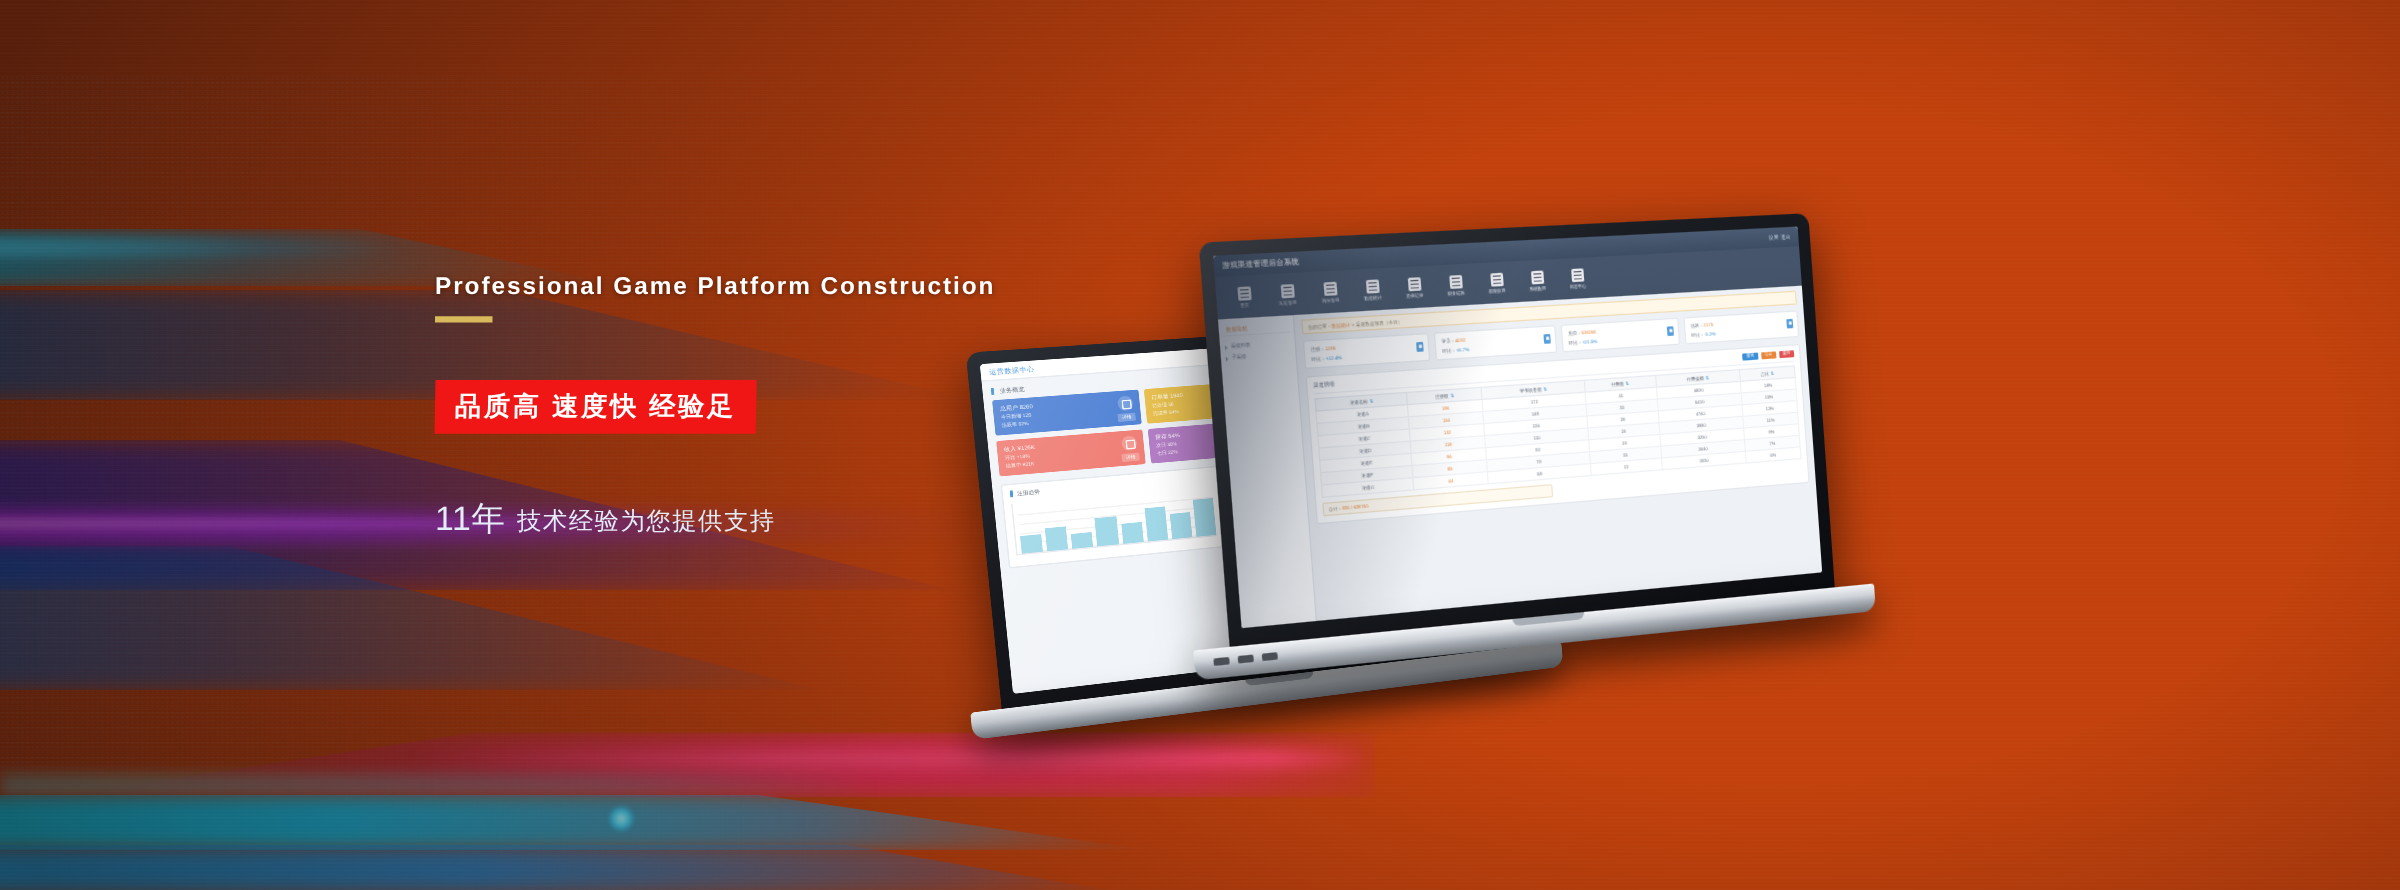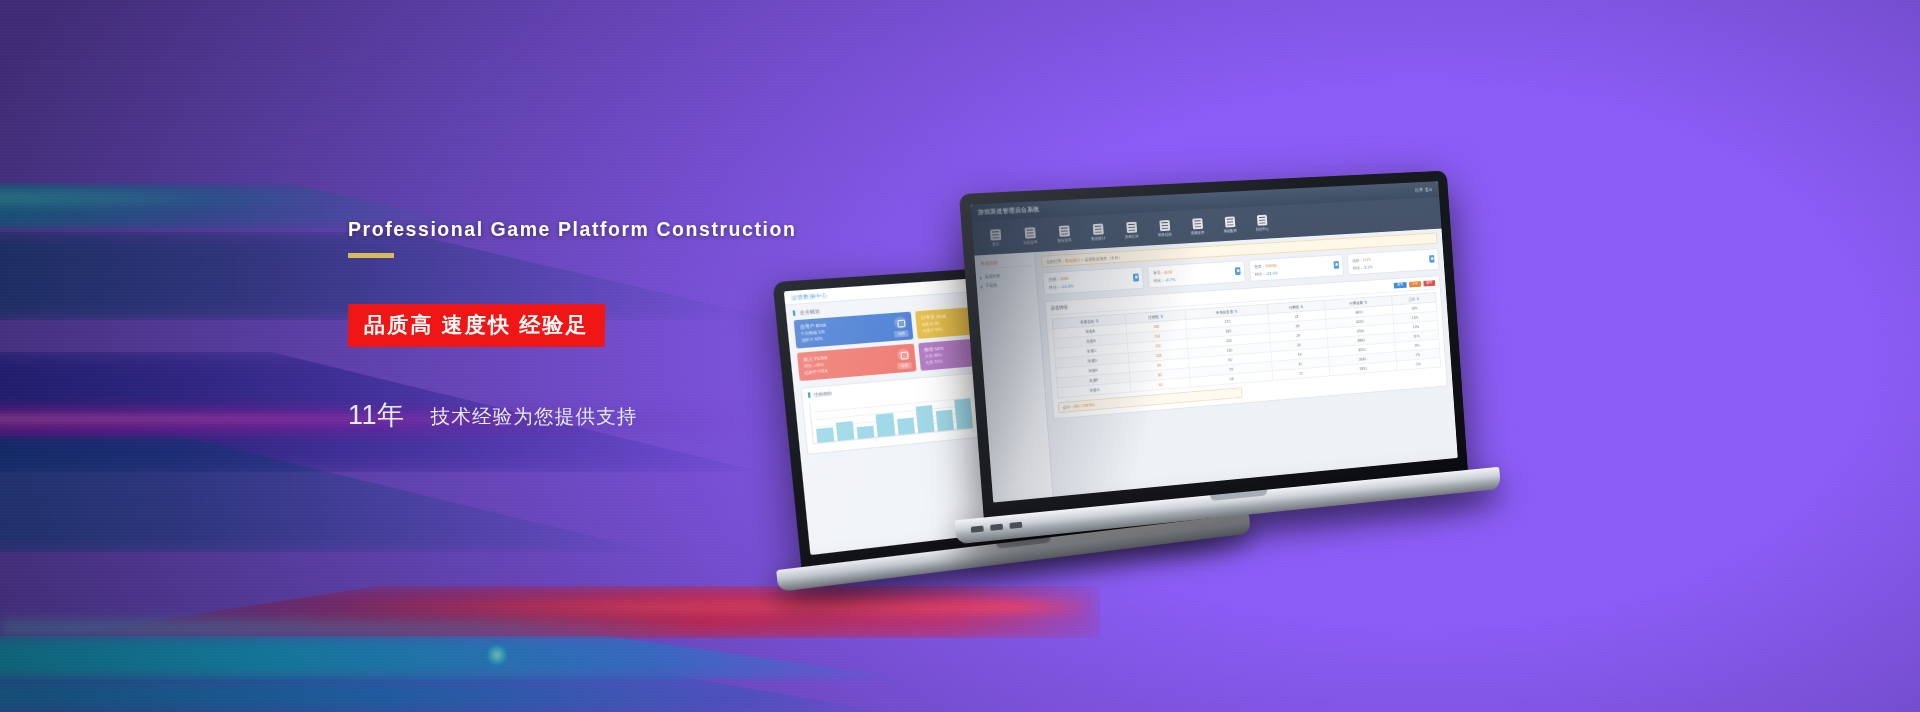--- a/index.html
+++ b/index.html
@@ -10,21 +10,21 @@
   }
   body {
     font-family: "Liberation Sans", "DejaVu Sans", sans-serif;
   }
 
   .banner {
     position: relative;
     width: 1920px;
     height: 712px;
     overflow: hidden;
-    background: #8b5cf6;
+    background: #c2410c;
     user-select: none;
   }
 
   
   .bg-base {
     position: absolute;
     inset: 0;
     background:
       radial-gradient(ellipse 1100px 620px at 10% 52%, #0a3a6e 0%, rgba(10,58,110,0) 62%),
       radial-gradient(ellipse 900px 520px at 26% 34%, #0a2f5c 0%, rgba(10,47,92,0) 66%),
@@ -236,21 +236,21 @@
     white-space: nowrap;
   }
   .subline .years {
     font-size: 27px;
     letter-spacing: 0.5px;
     vertical-align: -1px;
   }
   .subline .sub-text {
     font-size: 19.5px;
     letter-spacing: 1.2px;
-    margin-left: 26px;
+    margin-left: 9px;
   }
 
   
   .laptops {
     position: absolute;
     left: 760px;
     top: 232px;
     width: 1160px;
     height: 420px;
     z-index: 5;

